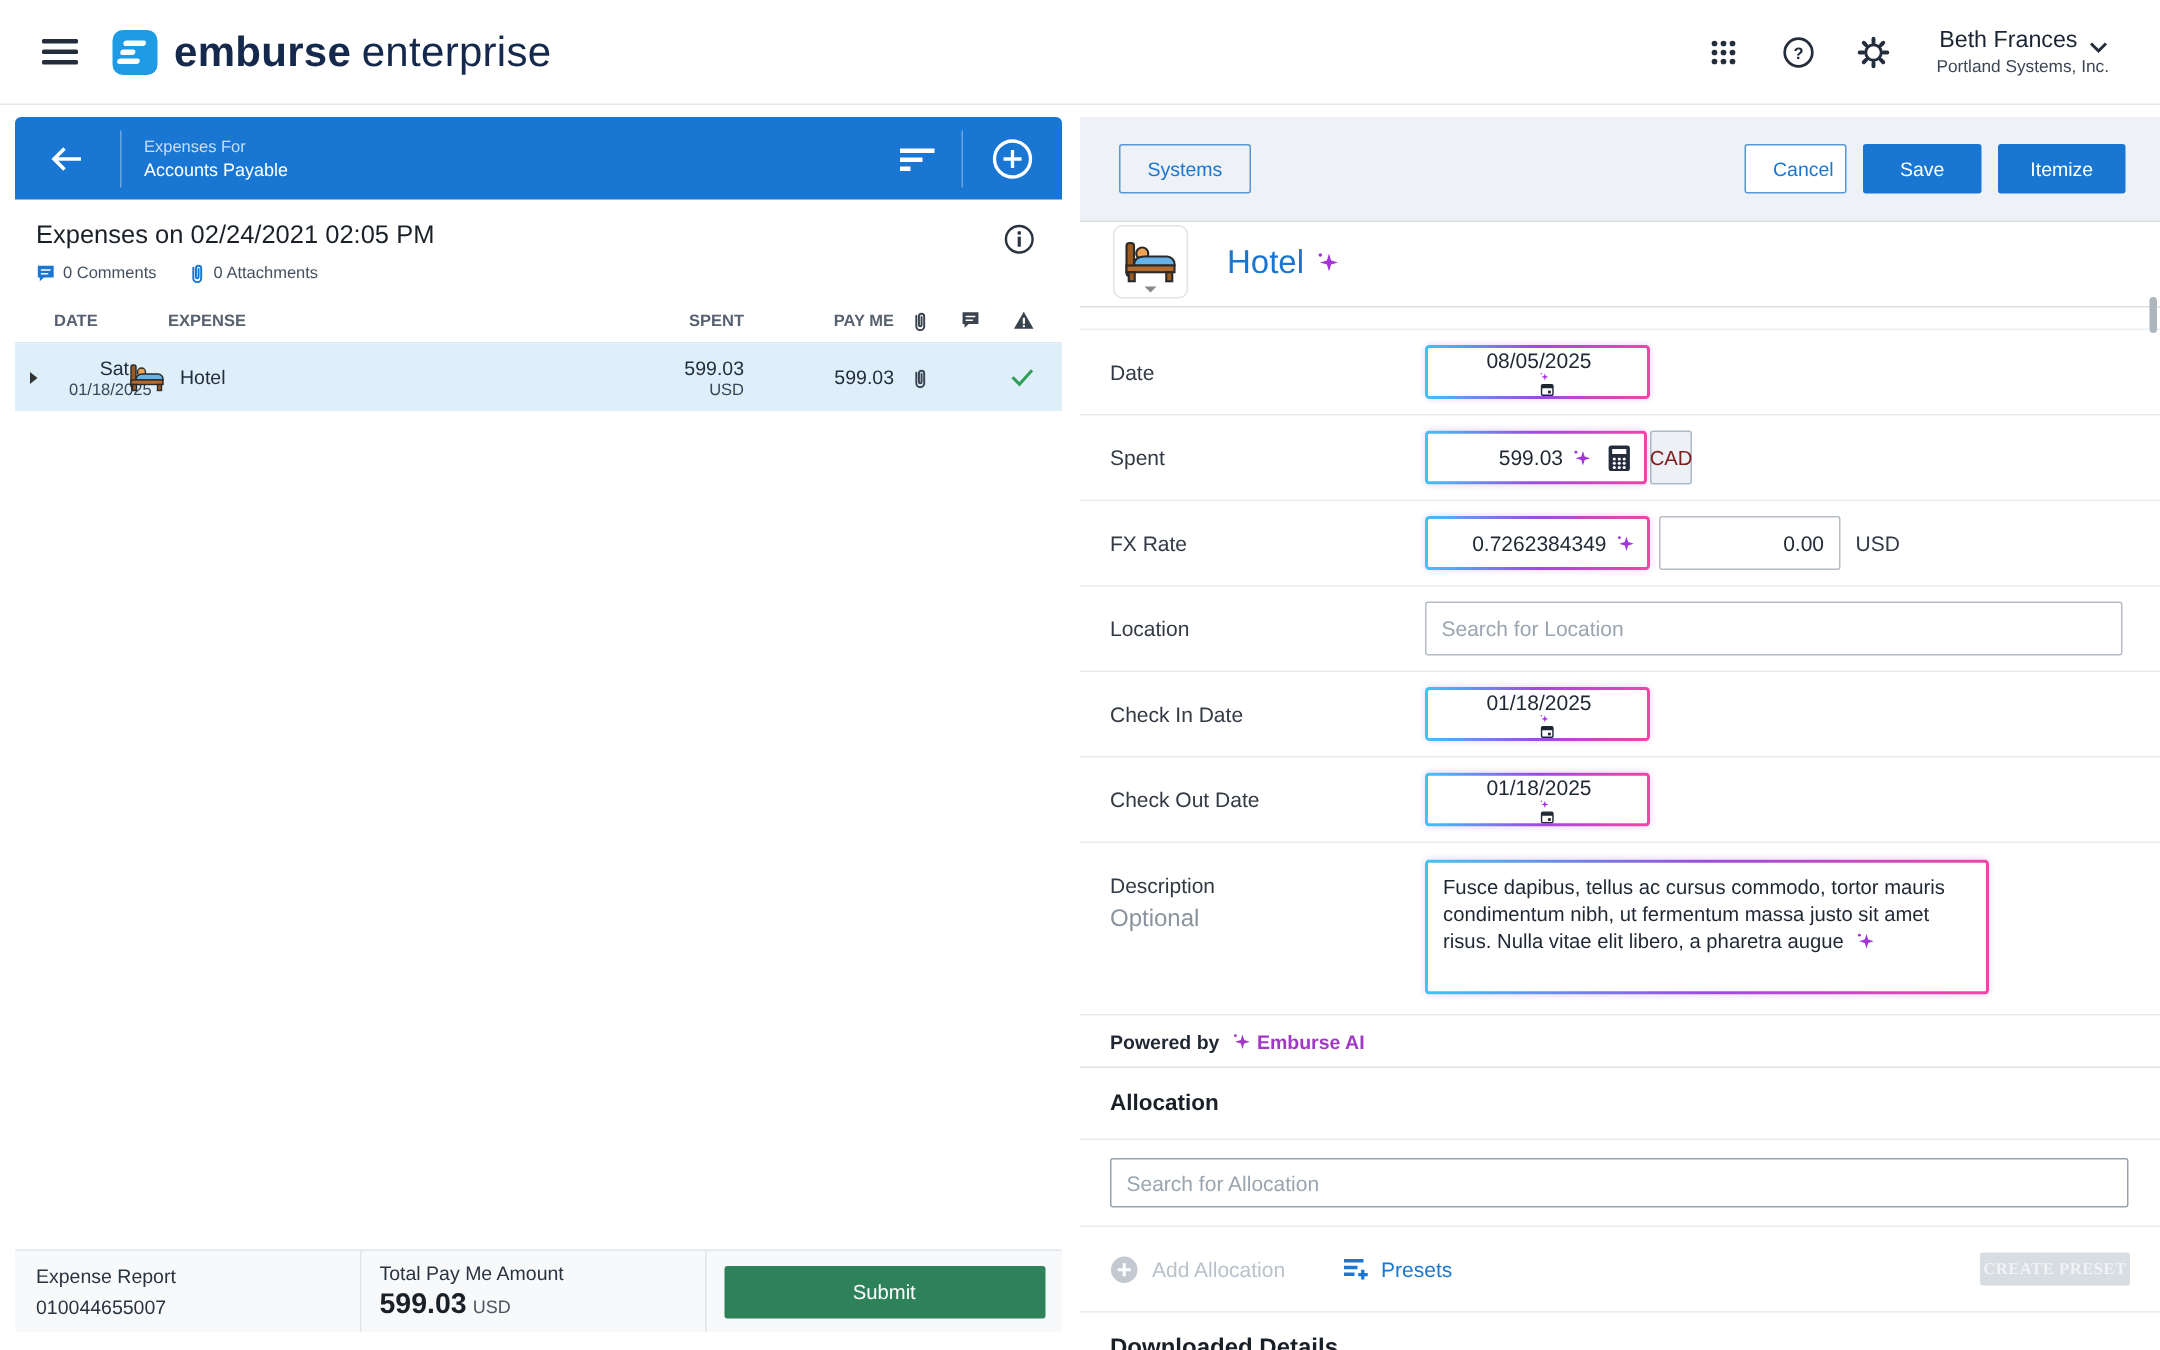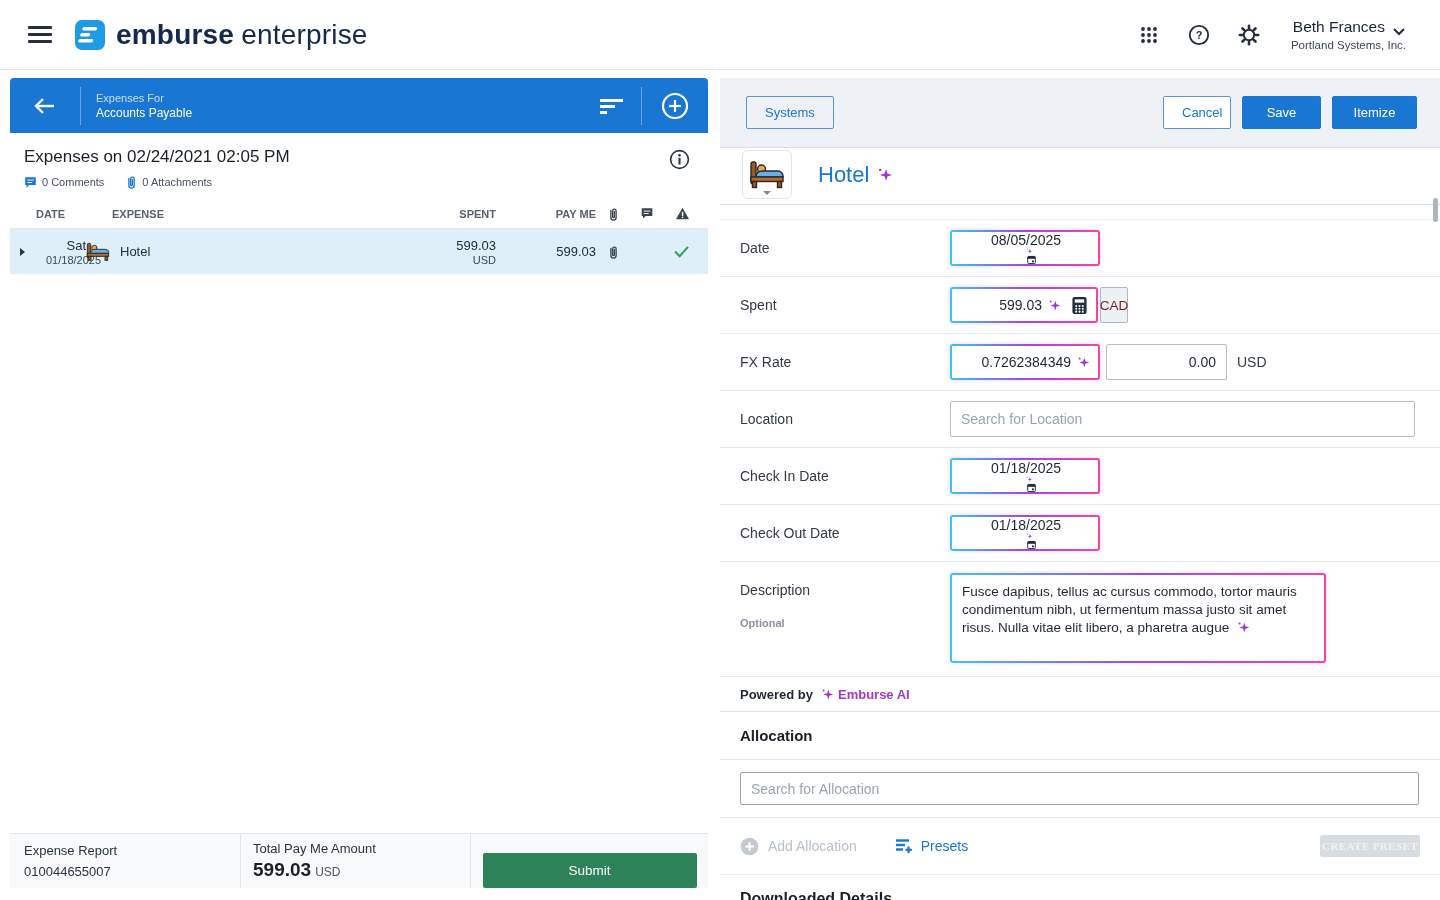--- a/index.html
+++ b/index.html
@@ -57,21 +57,21 @@
   .bed-sm { margin-right:10px; }
 
   .lp-footer { position:absolute; left:0; bottom:0; width:698px; height:55px; background:#F8F9FB;
     border-top:1px solid #E2E6EA; display:flex; align-items:center; }
   .fo-sec1 { width:230px; padding-left:14px; }
   .fo-sec2 { width:230px; padding-left:12px; border-left:1px solid #E2E6EA; height:100%; display:flex; flex-direction:column; justify-content:center; }
   .fo-label { font-size:13px; color:#2A3440; }
   .fo-num { font-size:13px; color:#2A3440; margin-top:6px; }
   .fo-amount { margin-top:3px; font-size:19px; font-weight:bold; color:#1A2027; }
   .fo-amount span { font-size:12px; font-weight:normal; color:#4A5560; margin-left:4px; }
-  .fo-sec3 { flex:1; height:100%; border-left:1px solid #E2E6EA; display:flex; align-items:flex-end; justify-content:center; }
+  .fo-sec3 { flex:1; height:100%; border-left:1px solid #E2E6EA; display:flex; align-items:center; justify-content:center; }
   .submit-btn { width:214px; height:35px; background:#2D825A; color:#fff; border:none; border-radius:2px;
     font-size:13.5px; cursor:pointer; font-family:inherit; }
 
   
   .right-panel { position:absolute; left:720px; top:78px; width:720px; height:822px; background:#fff; overflow:hidden; }
   .rp-toolbar { height:70px; background:#EEF1F5; border-bottom:1px solid #DADFE4; display:flex; align-items:center; padding:0 23px 0 26px; }
   .btn { height:33px; border-radius:2px; font-size:13px; font-family:inherit; cursor:pointer; padding:0 18px; }
   .btn-outline { background:transparent; border:1px solid #5896D6; color:#1976D2; }
   .btn-cancel { background:#fff; border:1px solid #5896D6; color:#1976D2; margin-left:auto; width:68px; }
   .btn-fill { background:#1976D2; border:1px solid #1976D2; color:#fff; width:79px; margin-left:11px; }
@@ -81,21 +81,21 @@
   .type-box { position:absolute; left:22px; top:2px; width:50px; height:49px; border:1px solid #E0E4E8; border-radius:6px;
     display:flex; align-items:center; justify-content:center; cursor:pointer; background:#fff; }
   .type-caret { position:absolute; left:50%; bottom:3px; transform:translateX(-50%); width:0; height:0;
     border-top:4px solid #888; border-left:4px solid transparent; border-right:4px solid transparent; }
   .type-title { position:absolute; left:98px; top:14px; font-size:22px; color:#1976D2; display:flex; align-items:center; }
   .type-title svg { margin-left:8px; }
 
   .rp-spacer { height:15px; border-bottom:1px solid #EDF0F3; }
   .form-row { display:flex; align-items:center; height:57px; border-bottom:1px solid #E7EAEE; padding-left:20px; }
   .form-label { width:210px; font-size:14px; color:#333A44; flex:none; }
-  .form-label small { display:block; font-size:11px; color:#8A939E; margin-top:19px; font-weight:bold; }
+  .form-label small { display:block; font-size:16px; color:#8A939E; margin-top:6px; font-weight:normal; }
   .ai-input { border:2px solid transparent; border-radius:3px; height:36px; display:flex; align-items:center; padding:0 8px 0 10px;
     background:linear-gradient(#fff,#fff) padding-box, linear-gradient(90deg,#3FC4F3,#9C4BE0,#F145A5) border-box;
     box-shadow:0 0 4px rgba(160,80,220,.25); }
   .ai-input .val { font-size:14px; color:#1F2733; }
   .ai-input svg.spark { margin-left:6px; }
   .ai-input svg.tool { margin-left:10px; }
   .w-date { width:150px;flex-direction:column; }
   .w-amount { width:148px; }
   .w-amount .val, .w-fx .val { flex:1; text-align:right; }
   .w-fx { width:150px; }

